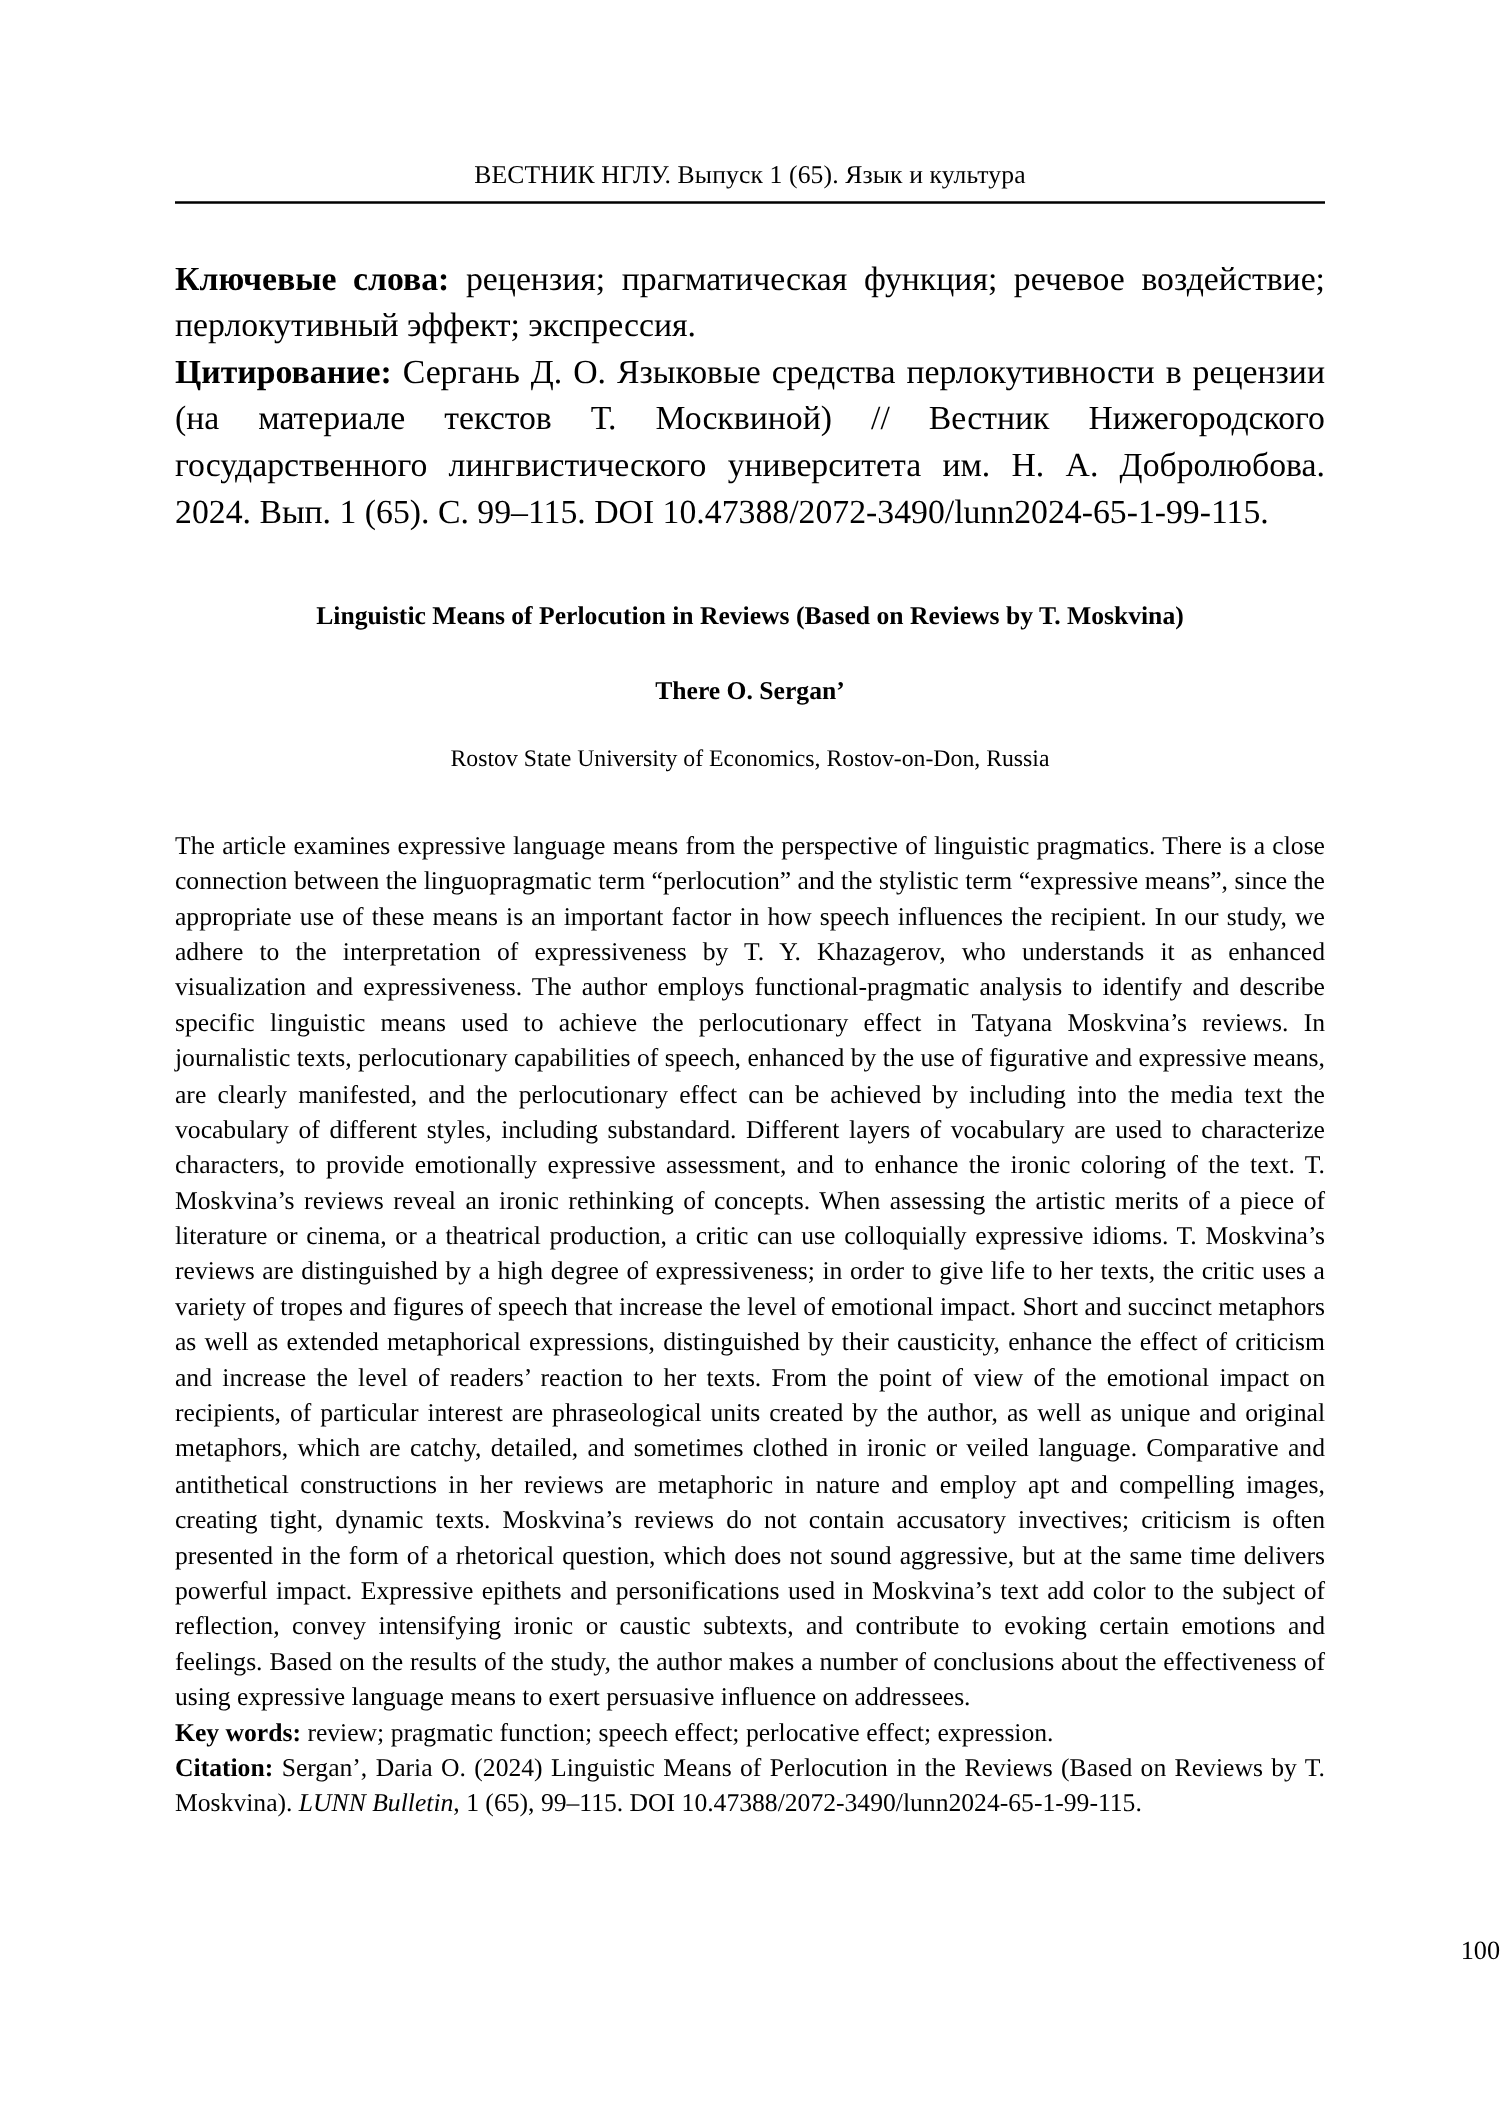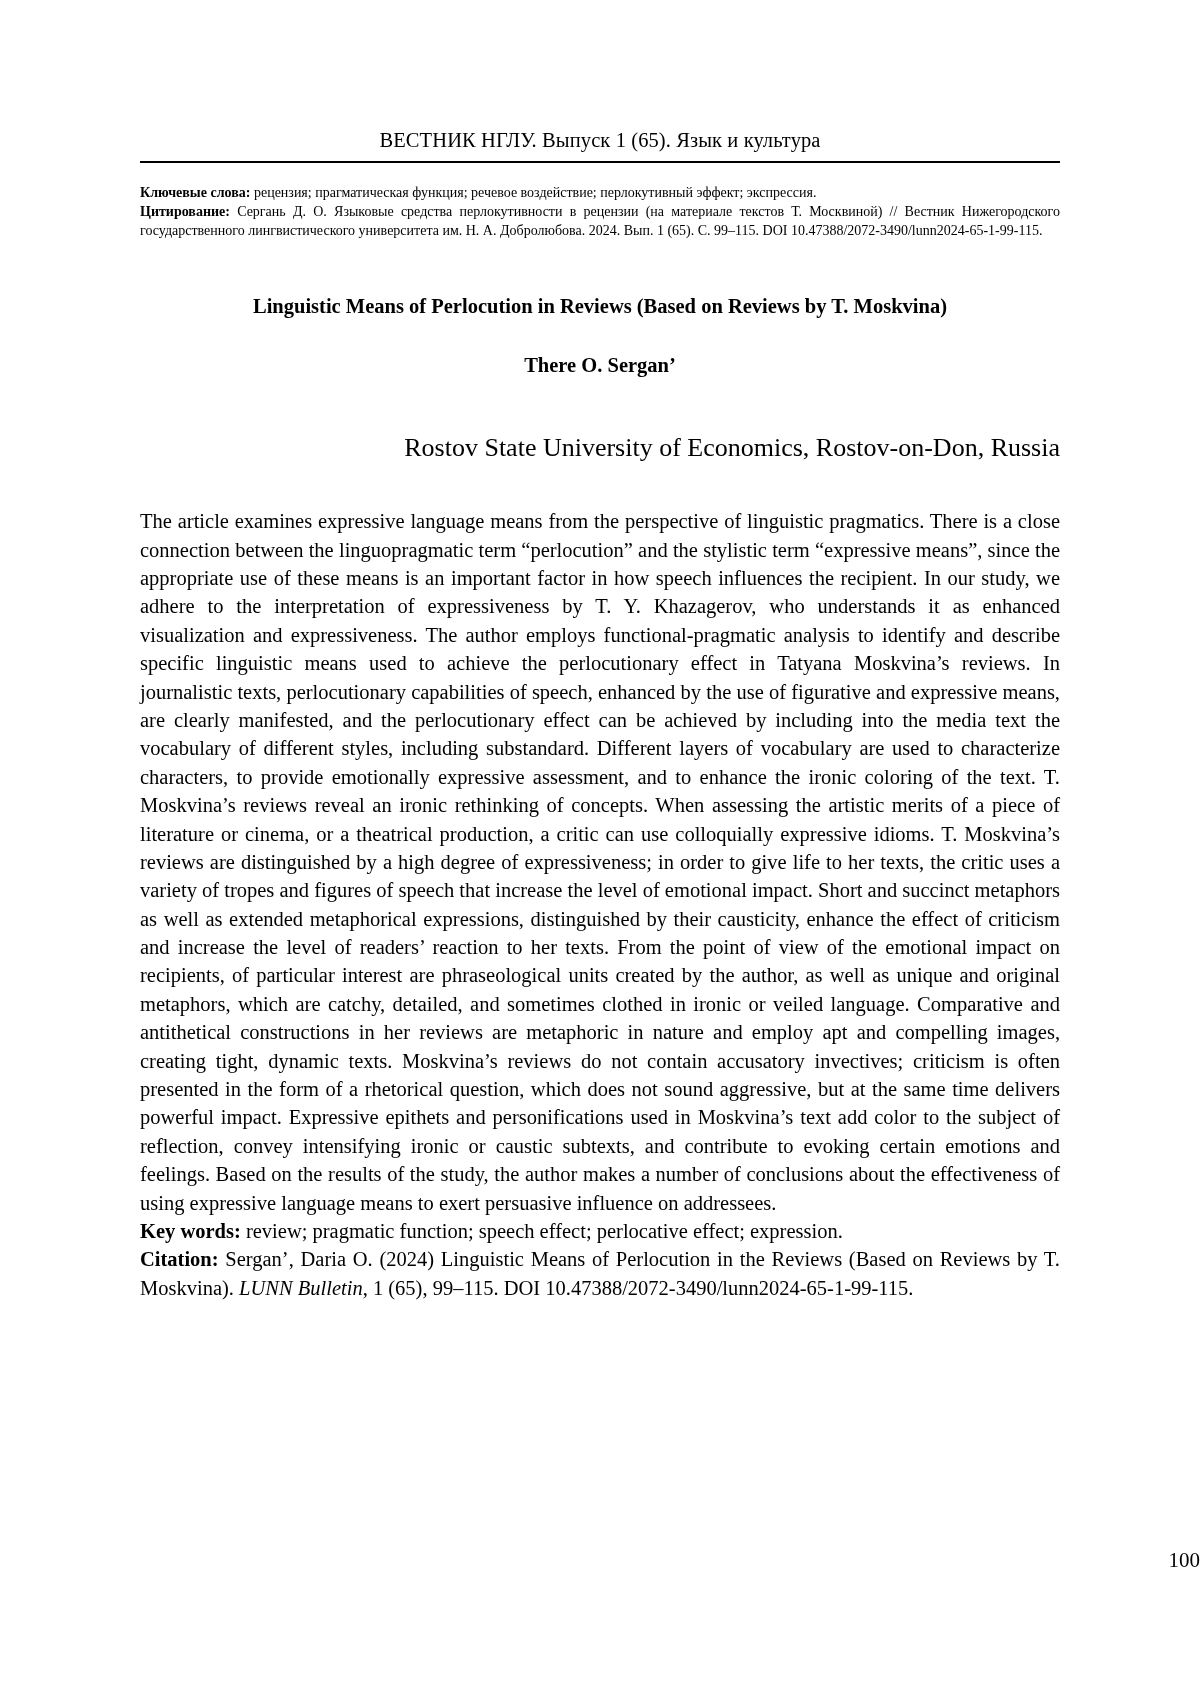--- a/index.html
+++ b/index.html
@@ -36,22 +36,22 @@
     letter-spacing: 0.1px;
     line-height: 1.2;
   }
   .rule {
     border: 0;
     border-top: 2.2px solid #000;
     margin: 8px 0 0 0;
     width: 100%;
   }
   .block {
-    margin-top: 20px;
-    font-size: 14px;
+    margin-top: 42px;
+    font-size: 27px;
     line-height: 1.38;
     text-align: justify;
     text-justify: inter-word;
     hyphens: auto;
   }
   .block p {
     margin: 0;
   }
   b, .bold { font-weight: bold; }
   .title {
@@ -61,23 +61,23 @@
     font-weight: bold;
     line-height: 1.35;
   }
   .author {
     margin-top: 34px;
     text-align: center;
     font-size: 20.5px;
     font-weight: bold;
   }
   .affiliation {
-    margin-top: 56px;
-    text-align: right;
-    font-size: 26px;
+    margin-top: 32px;
+    text-align: center;
+    font-size: 19px;
   }
   .abstract {
     margin-top: 44px;
     font-size: 20.5px;
     line-height: 1.385;
     text-align: justify;
     text-justify: inter-word;
     hyphens: auto;
   }
   .abstract p { margin: 0; }

